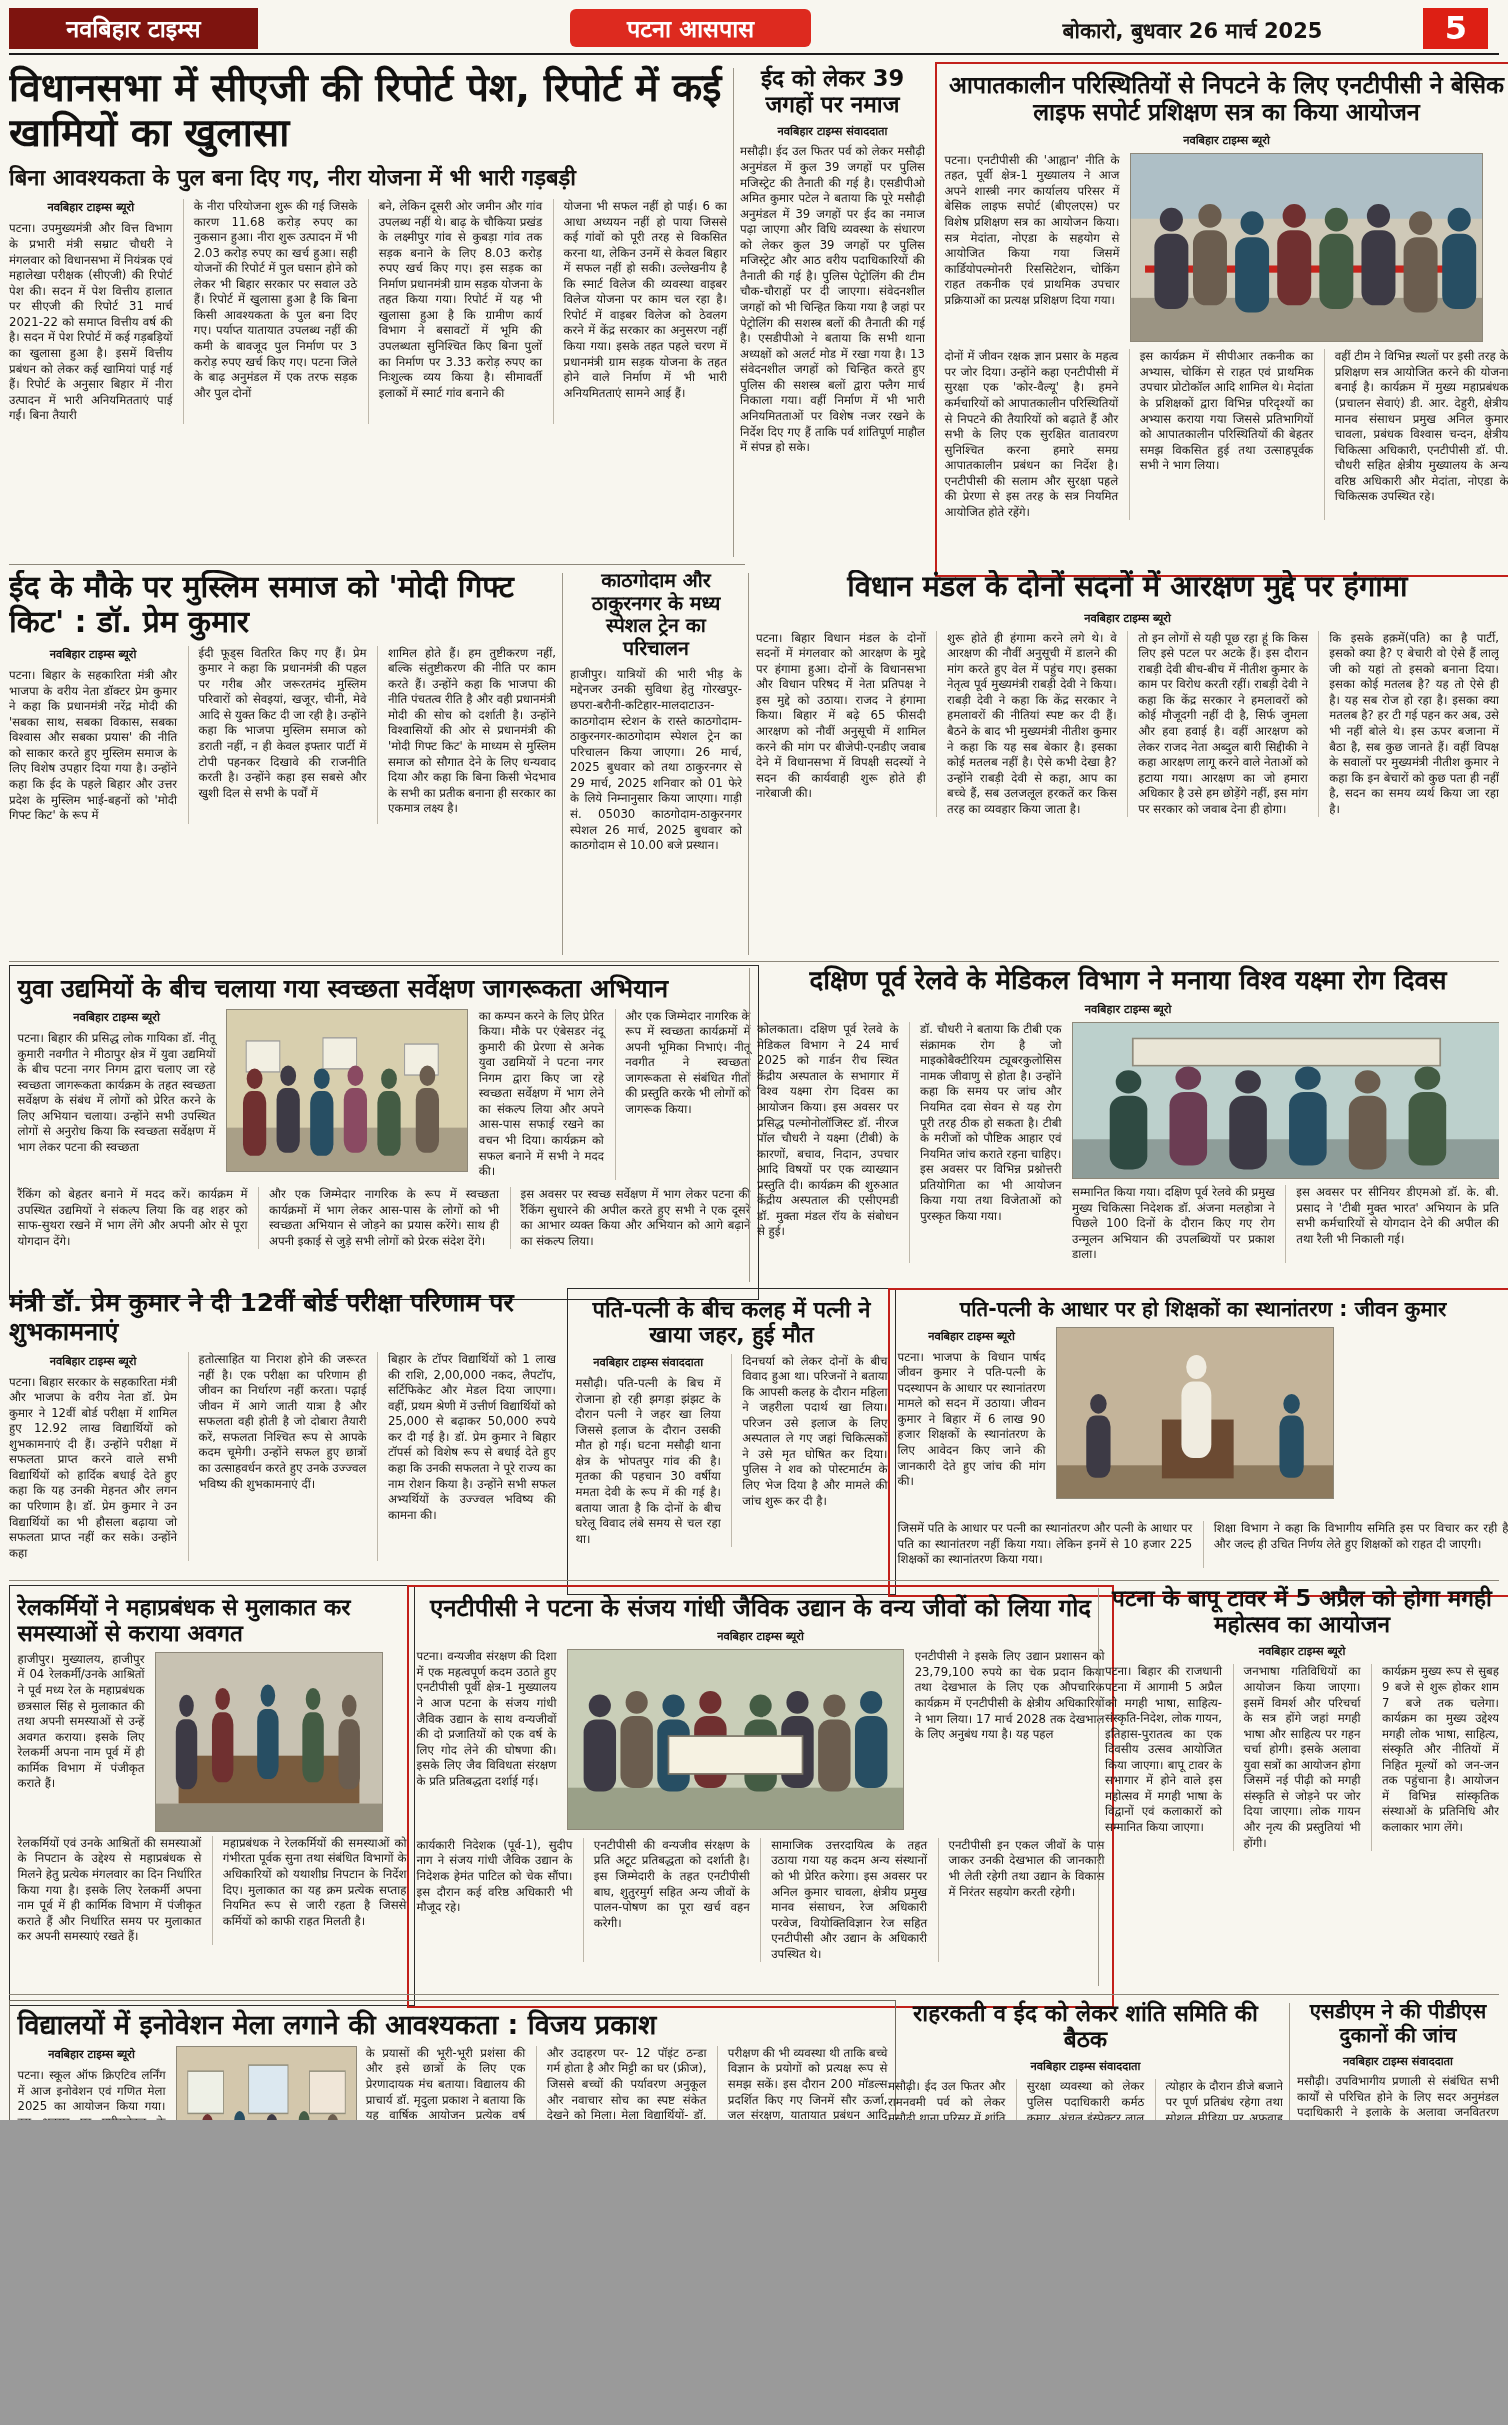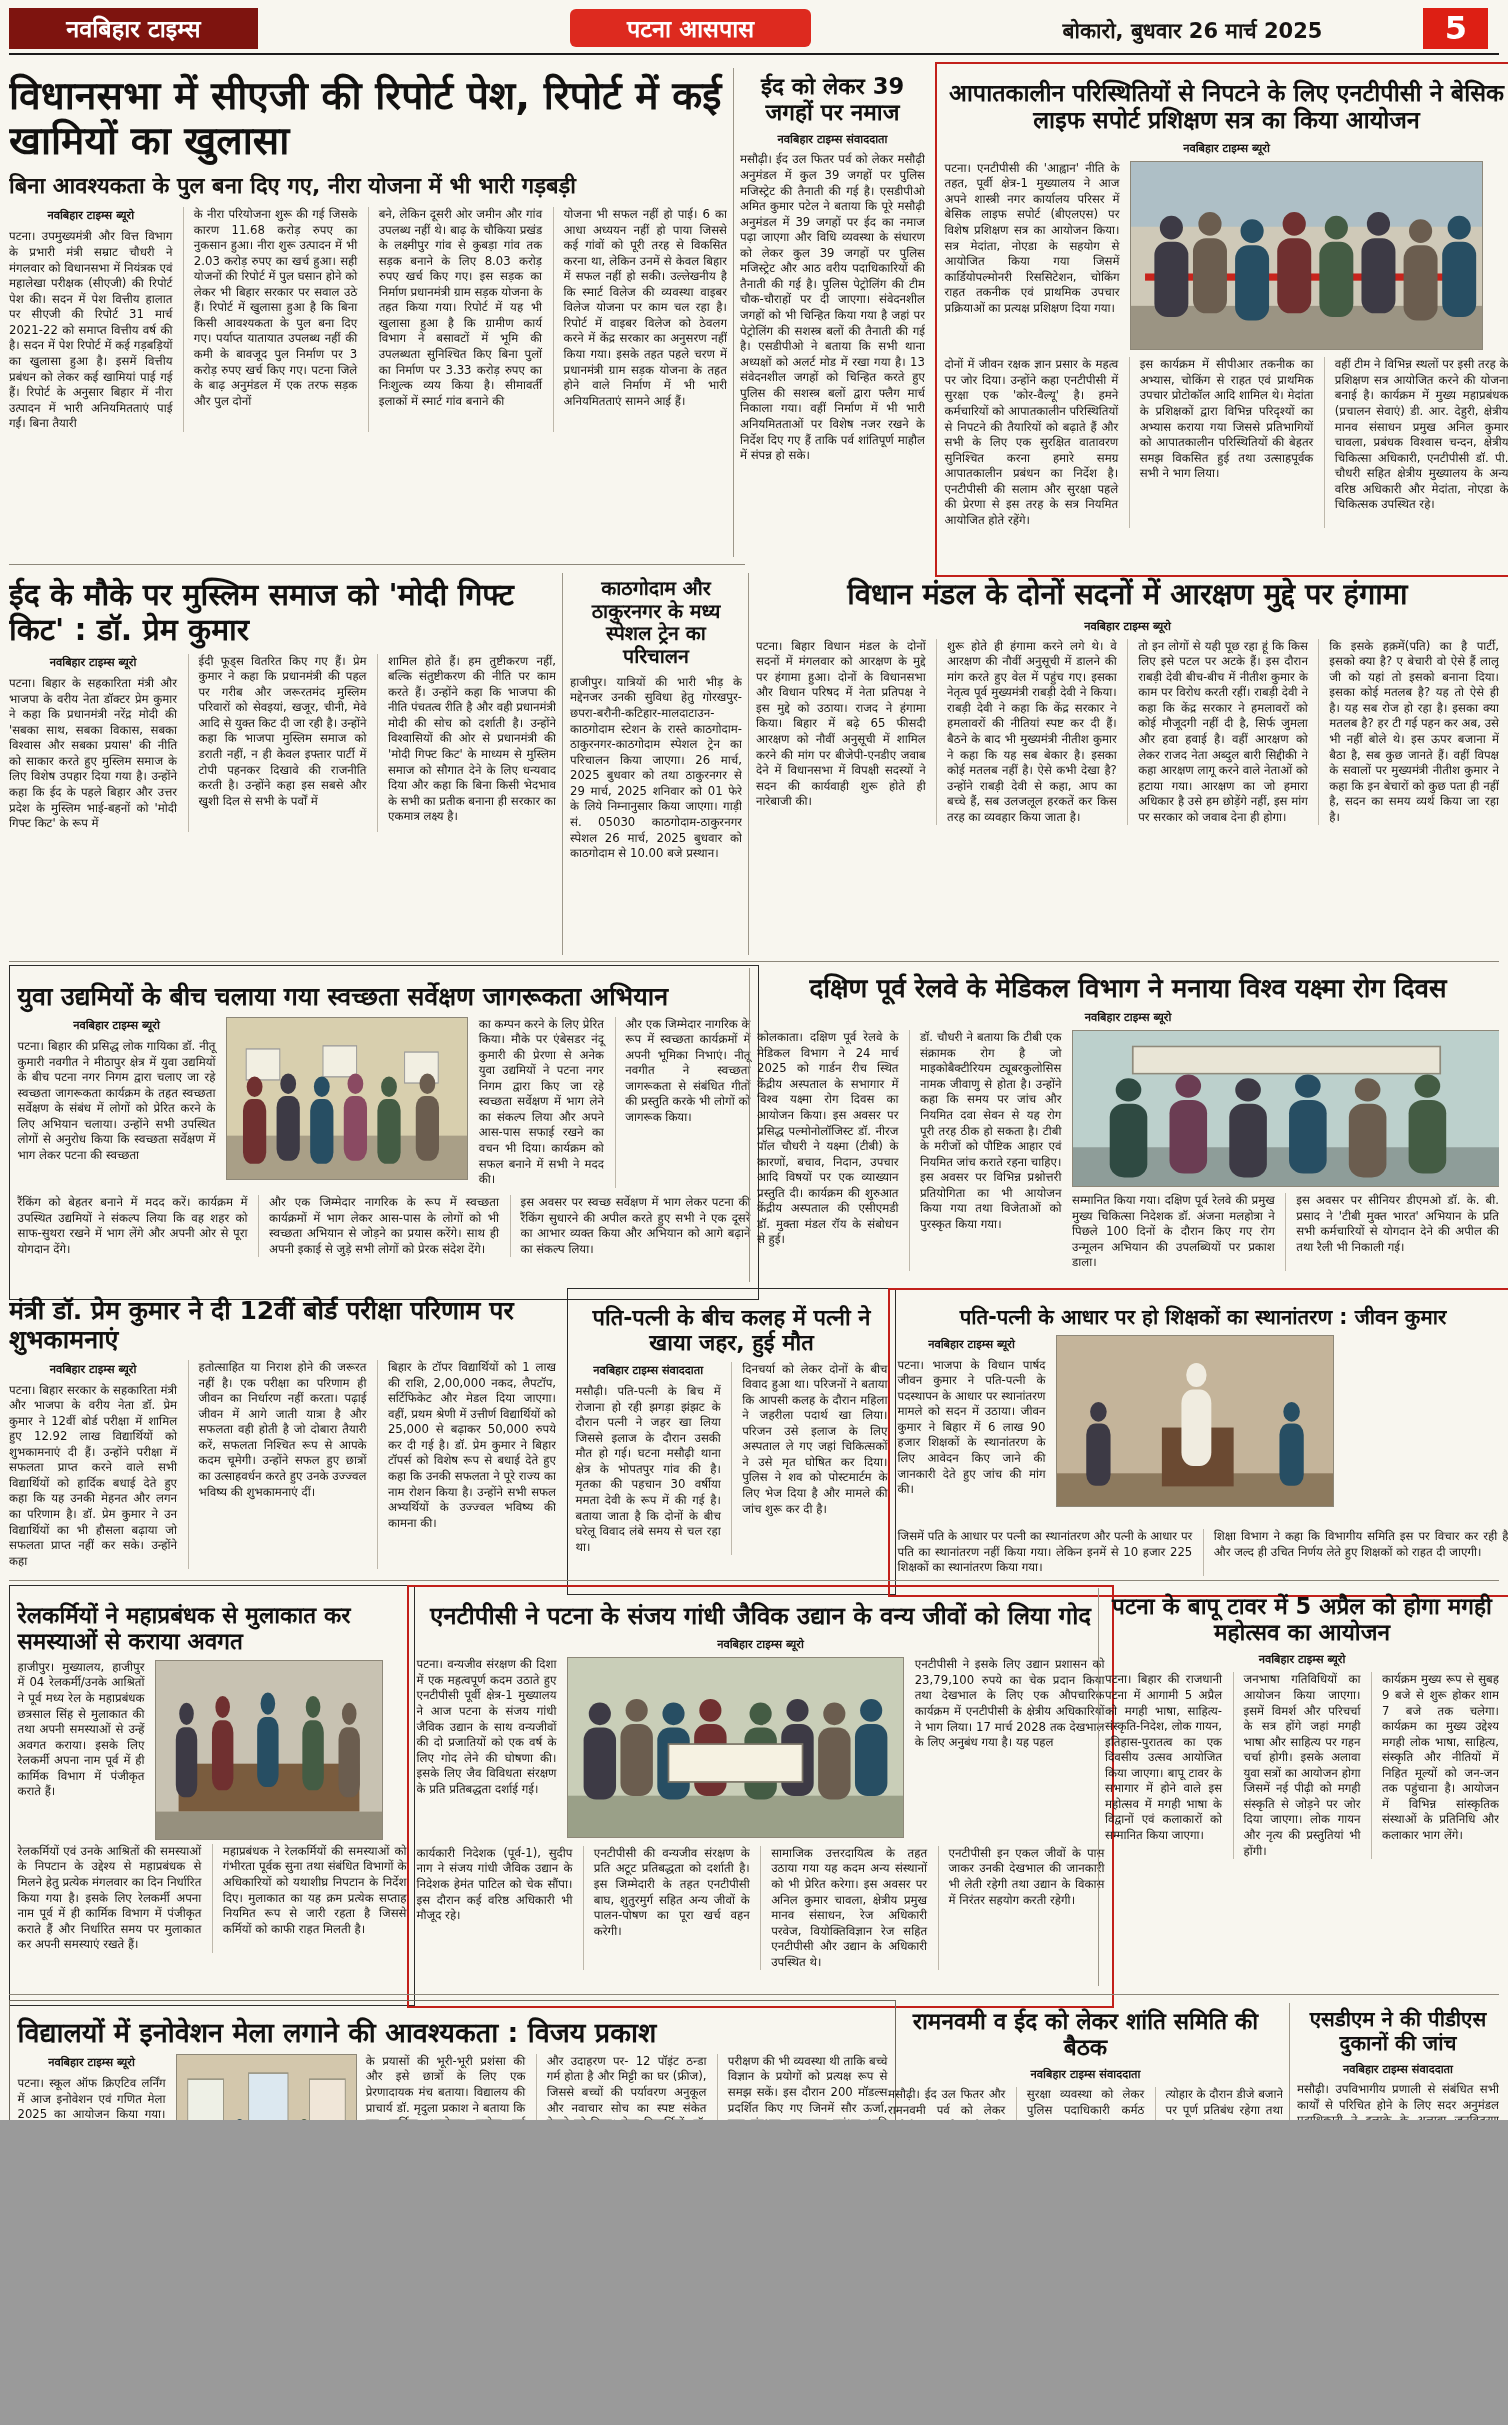--- a/index.html
+++ b/index.html
@@ -10,21 +10,21 @@
   .paperbox { position:absolute; left:0; top:1.5px; width:249px; height:41px; background:#7e140f; color:#fff;
               display:flex; align-items:center; justify-content:center; font-size:23.4px; font-weight:700; }
   .sectionbox { position:absolute; left:561px; top:3px; width:241px; height:38px; background:#dd2a1f; color:#fff;
               border-radius:6px; display:flex; align-items:center; justify-content:center; font-size:23.4px; font-weight:700; }
   .datebox { position:absolute; left:980px; top:7.5px; width:407px; height:32px; display:flex; align-items:center;
              justify-content:center; font-size:21px; font-weight:700; }
   .pagenum { position:absolute; right:10.6px; top:1.5px; width:65px; height:41px; background:#dd1f14; color:#fff;
              display:flex; align-items:center; justify-content:center; font-size:32px; font-weight:700; }
   
   .art { position:absolute; overflow:hidden; }
-  .hl { font-weight:700; line-height:1.16; margin:8px 0 6px 0; color:#121110; }
+  .hl { font-weight:700; line-height:1.16; margin:0 0 6px 0; color:#121110; }
   .hl.center { text-align:center; }
   .sub { font-weight:700; font-size:22px; margin:3px 0 7.5px 0; }
   .by { font-weight:700; font-size:11.3px; text-align:center; margin:1.5px 0 6px 0; }
   .cols, .row { display:flex; gap:10.6px; align-items:stretch; }
   .col { flex:1 1 0; font-size:11.7px; line-height:1.33; text-align:justify; min-width:0; }
   .col + .col { border-left:0.8px solid #beb8ab; padding-left:9.8px; }
   .stack { display:flex; flex-direction:column; gap:6px; min-width:0; }
   .photo { background:#b7b0a0; flex:0 0 auto; border:0.8px solid #8d8778; }
   .photo svg { display:block; width:100%; height:100%; }
   .bordr { border:2.3px solid #c2201a; padding:7.5px; }
@@ -348,21 +348,21 @@
         </div>
         <div class="col">आयोजन किया गया। कार्यक्रम के मुख्य अतिथि पद्मश्री विमल जैन थे, जिन्होंने बच्चों के मॉडलों की सराहना की।</div>
       </div>
       <div class="col">के प्रयासों की भूरी-भूरी प्रशंसा की और इसे छात्रों के लिए एक प्रेरणादायक मंच बताया। विद्यालय की प्राचार्य डॉ. मृदुला प्रकाश ने बताया कि यह वार्षिक आयोजन प्रत्येक वर्ष सफलतापूर्वक आयोजित किया जाता है और इसके माध्यम से कई छात्रों ने राज्य एवं राष्ट्रीय स्तर पर पहचान बनाई है।</div>
       <div class="col">और उदाहरण पर- 12 पॉइंट ठन्डा गर्म होता है और मिट्टी का घर (फ्रीज), जिससे बच्चों की पर्यावरण अनुकूल और नवाचार सोच का स्पष्ट संकेत देखने को मिला। मेला विद्यार्थियों- डॉ. राजेंद्र प्रसाद शिक्षक प्रशिक्षण महाविद्यालय के प्रो- फेसरों ने भी अवलोकन किया।</div>
       <div class="col">परीक्षण की भी व्यवस्था थी ताकि बच्चे विज्ञान के प्रयोगों को प्रत्यक्ष रूप से समझ सकें। इस दौरान 200 मॉडल्स प्रदर्शित किए गए जिनमें सौर ऊर्जा, जल संरक्षण, यातायात प्रबंधन आदि विषय शामिल थे। छात्रों के कार्यों की सभी ने सराहना की।</div>
     </div>
   </div>
 
   <div class="art" style="left:888px;top:2000px;width:395px;height:366px">
-    <div class="hl center" style="font-size:22.6px">रामनवमी व ईद को लेकर शांति समिति की बैठक</div>
+    <div class="hl center" style="font-size:22.6px">राहरकती व ईद को लेकर शांति समिति की बैठक</div>
     <div class="by">नवबिहार टाइम्स संवाददाता</div>
     <div class="cols">
       <div class="col">मसौढ़ी। ईद उल फितर और रामनवमी पर्व को लेकर मसौढ़ी थाना परिसर में शांति समिति की बैठक हुई जिसमें धानापख्त बस्ती कुमारी की अध्यक्षता में दोनों समुदायों के गणमान्य लोग शामिल हुए।</div>
       <div class="col">सुरक्षा व्यवस्था को लेकर पुलिस पदाधिकारी कर्मठ कुमार, अंचल इंस्पेक्टर लाल बाबू, बीडीओ आदि उपस्थित रहे। बैठक में दोनों समुदाय के लोगों से शांति और सौहार्द बनाए रखने की अपील की गई।</div>
       <div class="col">त्योहार के दौरान डीजे बजाने पर पूर्ण प्रतिबंध रहेगा तथा सोशल मीडिया पर अफवाह फैलाने वालों पर कड़ी नजर रखी जाएगी। सभी थाना क्षेत्रों में गश्त बढ़ा दी गई है और संवेदनशील स्थलों पर बल तैनात रहेंगे।</div>
     </div>
   </div>
 
   <div class="vline" style="left:1289px;top:2003px;height:360px"></div>
 

